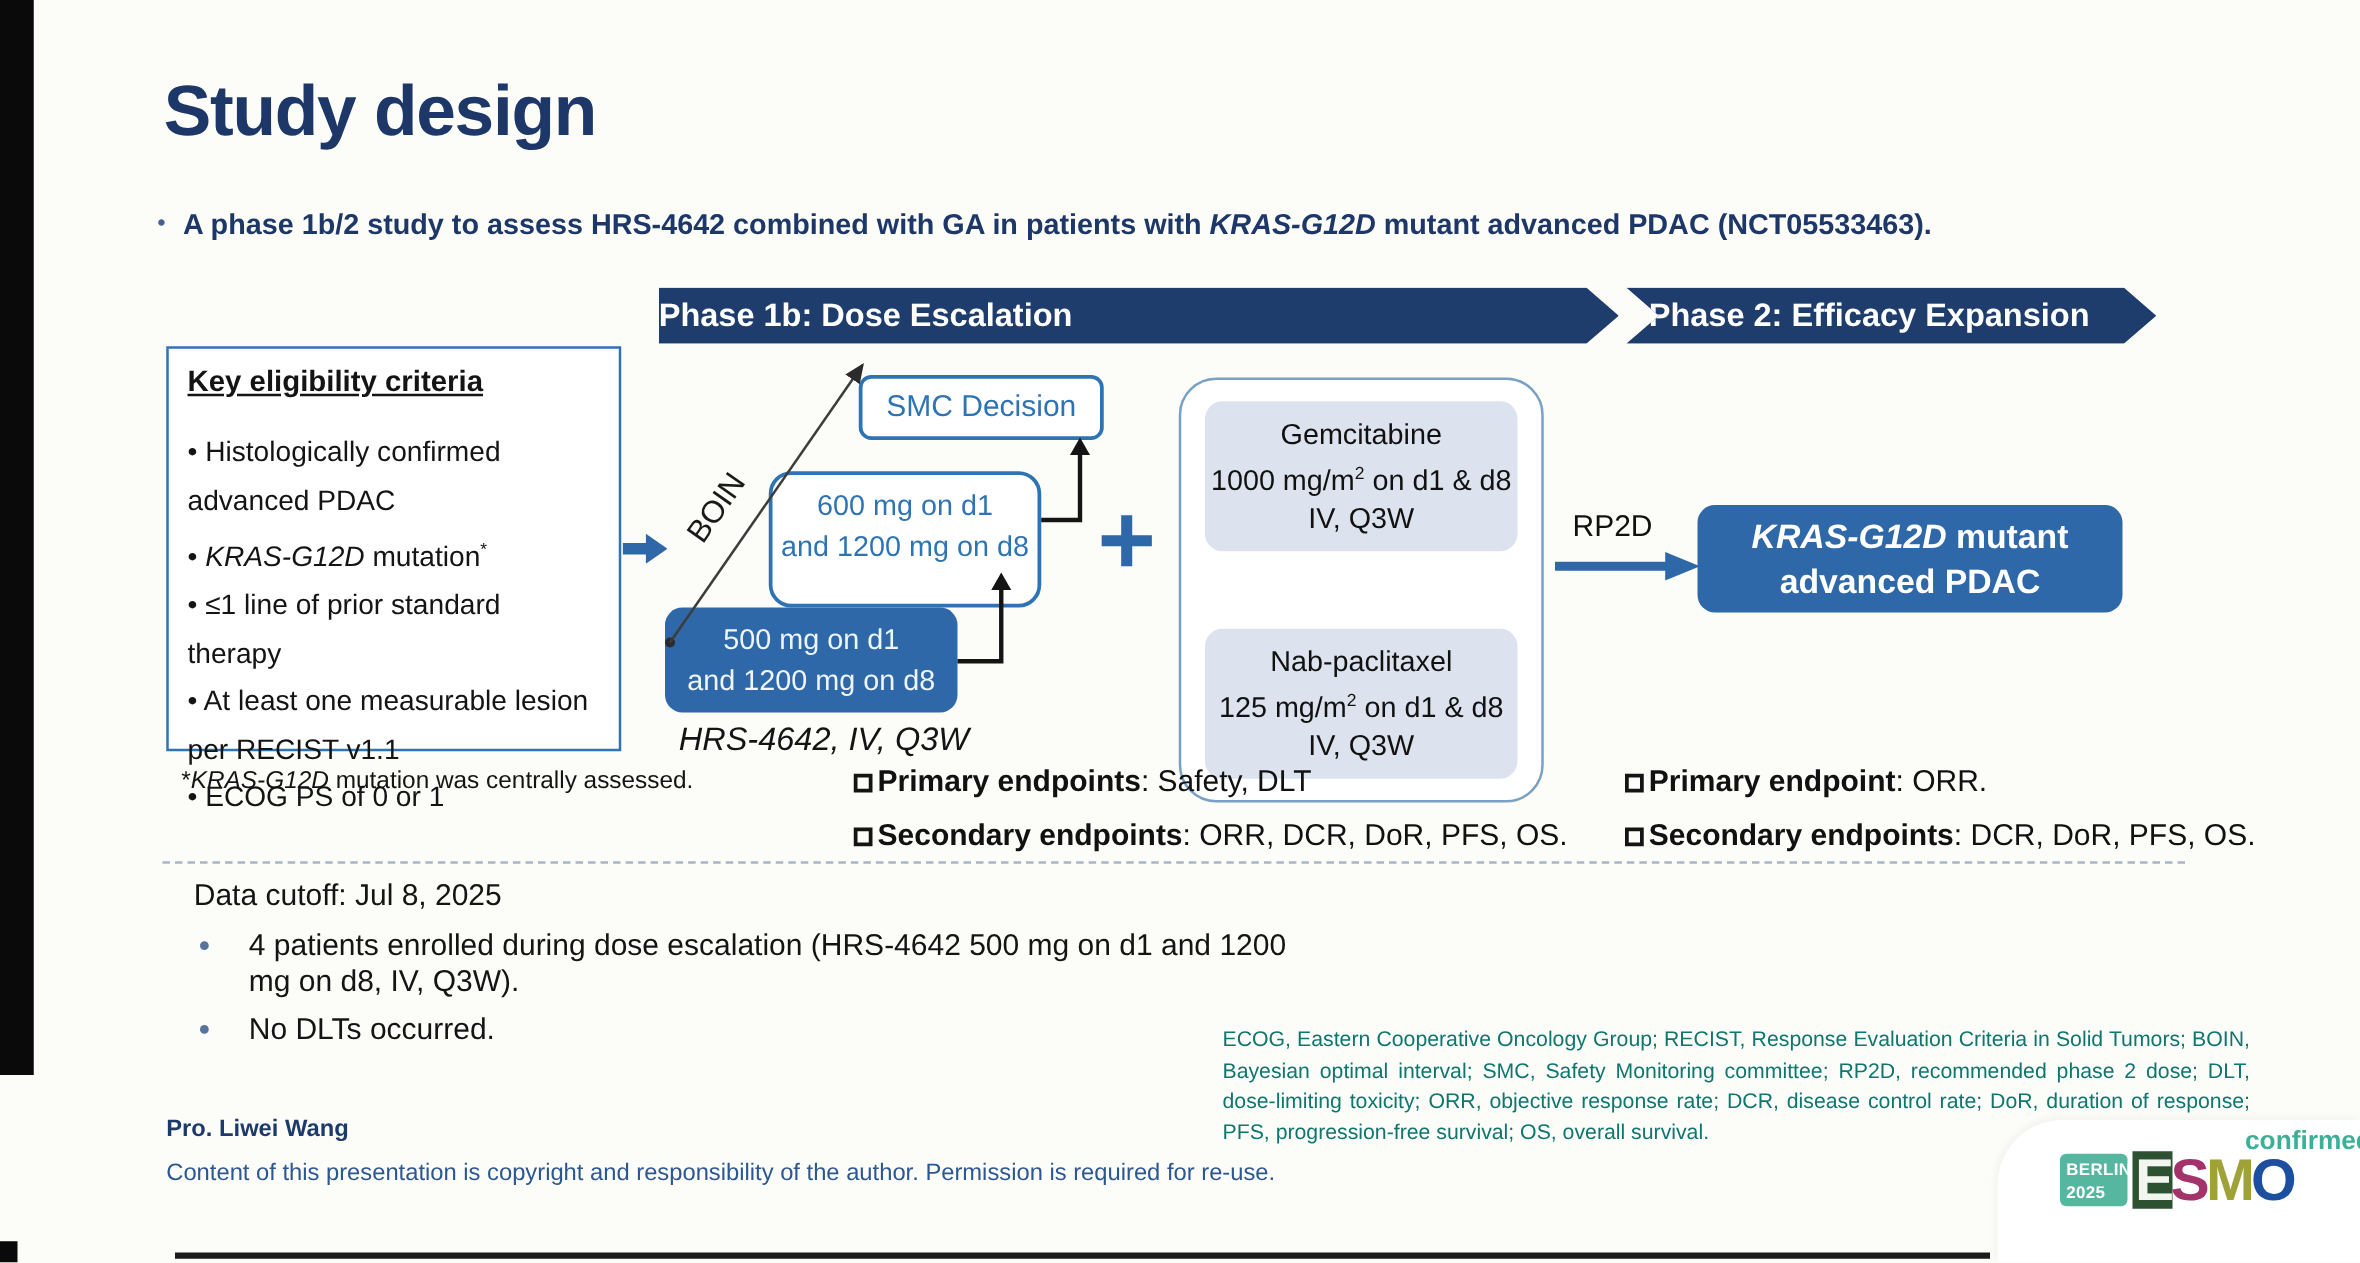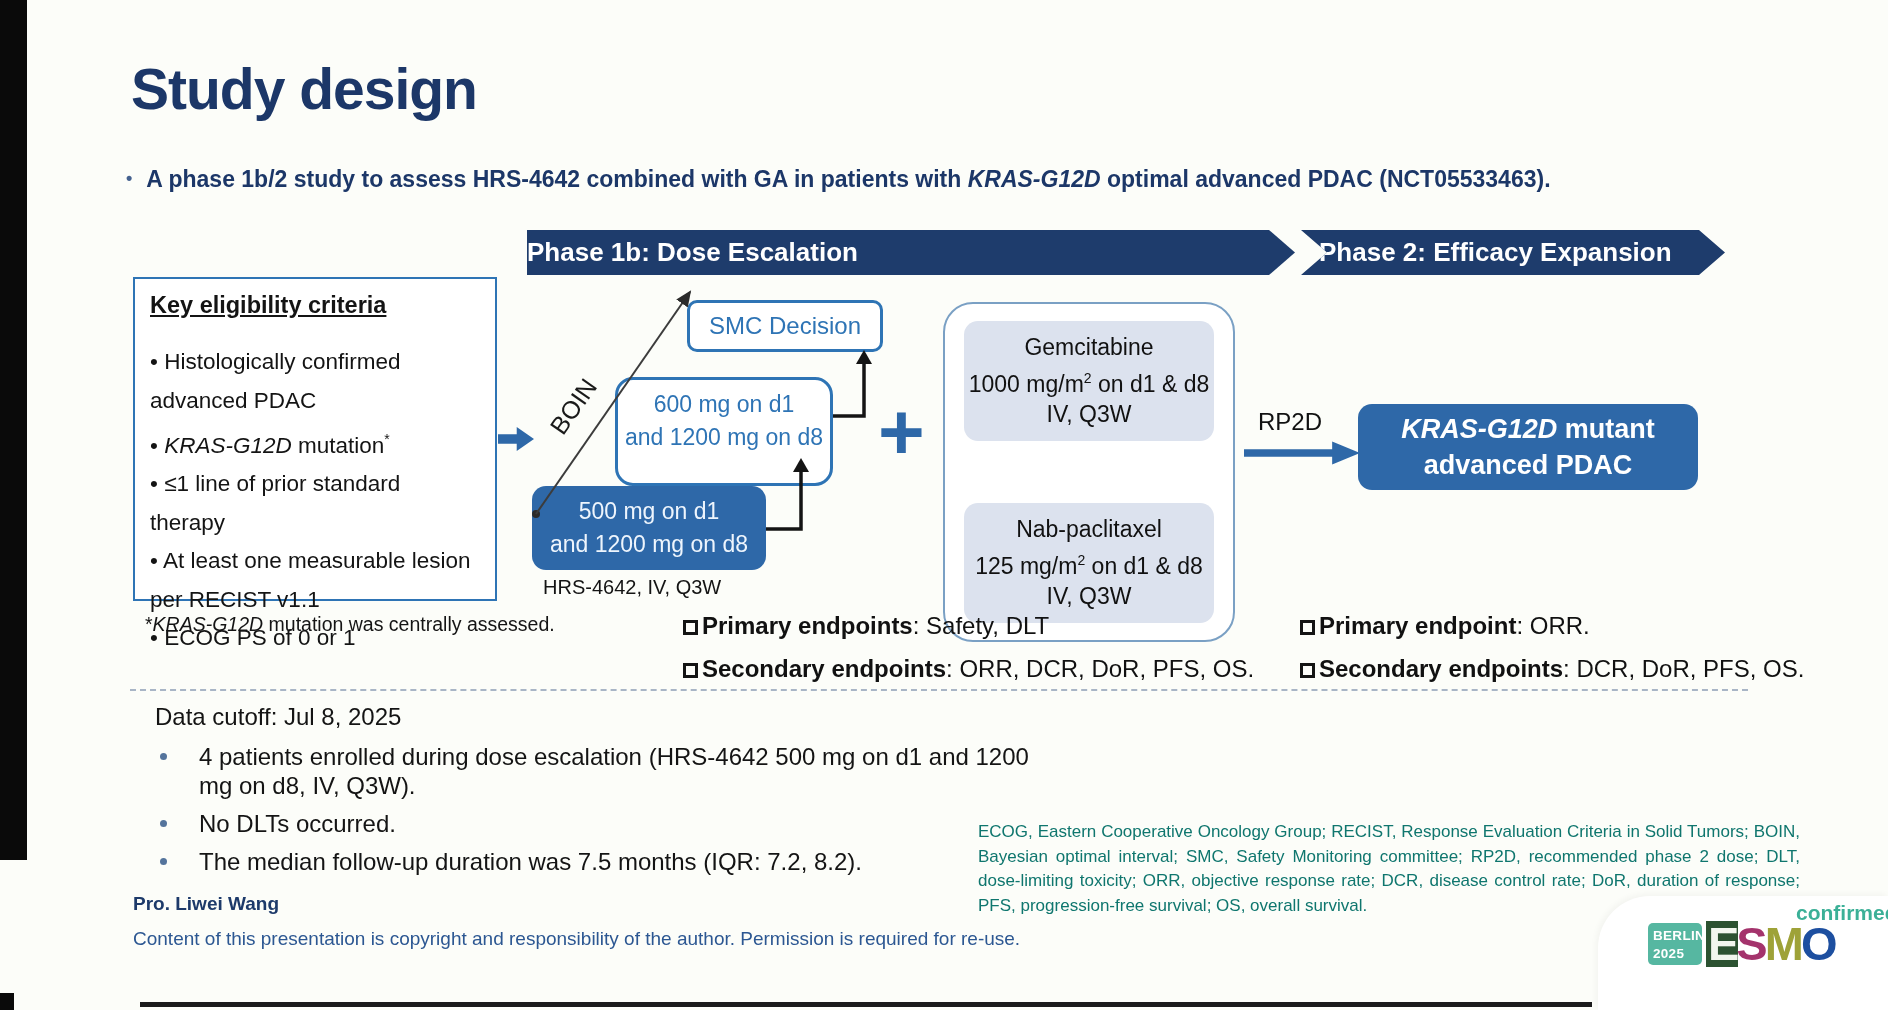--- a/index.html
+++ b/index.html
@@ -33,21 +33,21 @@
   .elig-item sup { font-size:14px; }
   .elig-foot { left:145px; top:613px; font-size:19.5px; color:#141414; }
 
   
   .smc-box { left:687px; top:300px; width:196px; height:52px; background:#fff; border:3px solid #2e74b5;
              border-radius:10px; color:#2e74b5; font-size:24px; text-align:center; line-height:45px; }
   .d600-box { left:615px; top:377px; width:218px; height:109px; background:#fff; border:3px solid #2e74b5;
               border-radius:18px; color:#2e74b5; font-size:23px; text-align:center; line-height:33px; padding-top:8px; }
   .d500-box { left:532px; top:486px; width:234px; height:84px; background:#2e68a8;
               border-radius:14px; color:#eef5fd; font-size:23px; text-align:center; line-height:33px; padding-top:9px; }
-  .drug-label { left:543px; top:576px; font-size:20px; color:#141414; }
+  .drug-label { left:543px; top:576px; font-size:26px; color:#141414;font-style:italic; }
   .boin-label { left:543px; top:392px; font-size:25px; color:#1a1a1a; transform:rotate(-55deg); }
 
   .plus { left:878px; top:392px; font-size:80px; font-weight:bold; color:#2e68a8; line-height:80px; }
 
   
   .combo { left:943px; top:302px; width:292px; height:340px; background:#fff; border:2px solid #7aa0c4;
            border-radius:30px; padding:17px 19px; display:flex; flex-direction:column; justify-content:space-between; }
   .combo-box { background:#dce2ee; border-radius:14px; text-align:center; font-size:23px; color:#111;
                line-height:30.5px; padding:11px 4px; height:120px; }
   .combo-box sup { font-size:14px; }
@@ -101,21 +101,21 @@
 </head>
 <body>
 
 <div class="abs bar-left"></div>
 <div class="abs sq-bl"></div>
 <div class="abs bottom-line"></div>
 
 <div class="abs title">Study design</div>
 
 <div class="abs subtitle">
-  <span class="dot">•</span><span>A phase 1b/2 study to assess HRS-4642 combined with GA in patients with </span><span class="it">KRAS-G12D</span><span> optimal advanced PDAC (NCT05533463).</span>
+  <span class="dot">•</span><span>A phase 1b/2 study to assess HRS-4642 combined with GA in patients with </span><span class="it">KRAS-G12D</span><span> mutant advanced PDAC (NCT05533463).</span>
 </div>
 
 <div class="abs banner banner-1b">
   <span>Phase 1b: Dose Escalation</span>
 </div>
 <div class="abs banner banner-2">
   <span>Phase 2: Efficacy Expansion</span>
 </div>
 
 <div class="abs elig-box">
@@ -180,24 +180,20 @@
 <div class="abs cutoff">Data cutoff: Jul 8, 2025</div>
 <div class="abs sum-bullets">
   <div class="sum-row">
       <span class="sum-dot"></span>
       <span>4 patients enrolled during dose escalation (HRS-4642 500 mg on d1 and 1200 mg on d8, IV, Q3W).</span>
     </div>
   <div class="sum-row">
       <span class="sum-dot"></span>
       <span>No DLTs occurred.</span>
     </div>
-  <div class="sum-row">
-      <span class="sum-dot"></span>
-      <span>The median follow-up duration was 7.5 months (IQR: 7.2, 8.2).</span>
-    </div>
 </div>
 
 <div class="abs abbrev">ECOG, Eastern Cooperative Oncology Group; RECIST, Response Evaluation Criteria in Solid Tumors; BOIN, Bayesian optimal interval; SMC, Safety Monitoring committee; RP2D, recommended phase 2 dose; DLT, dose-limiting toxicity; ORR, objective response rate; DCR, disease control rate; DoR, duration of response; PFS, progression-free survival; OS, overall survival.</div>
 
 <div class="abs author">Pro. Liwei Wang</div>
 <div class="abs copyright">Content of this presentation is copyright and responsibility of the author. Permission is required for re-use.</div>
 
 <div class="abs logo-card"></div>
 <div class="abs logo-row">
   <div class="logo-badge">

